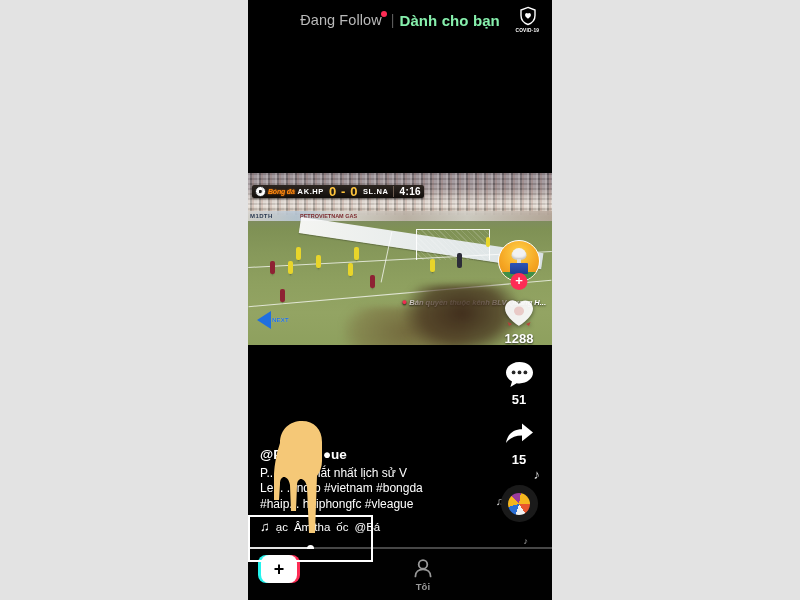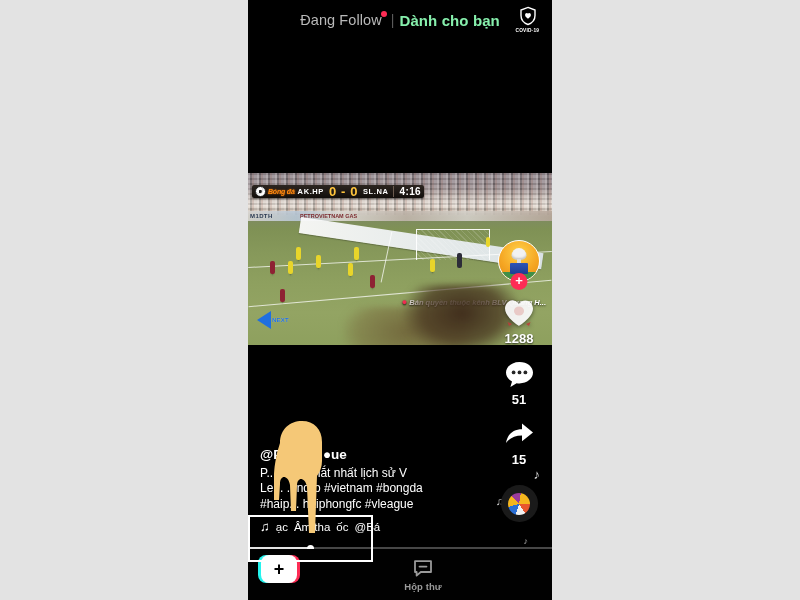--- a/index.html
+++ b/index.html
@@ -725,28 +725,28 @@
     <div class="bottomnav">
 
 
 
       <div class="create-btn">
         <div class="create-cyan"></div>
         <div class="create-pink"></div>
         <div class="create-white">+</div>
       </div>
 
+
       <div class="nav-item nav-dim">
         <svg width="22" height="20" viewBox="0 0 22 20">
-          <path d="M3 3.2 H19 V14 H8.8 L4.6 17.6 L4.6 14 H3 Z" fill="none" stroke="#9a9a9a" stroke-width="1.8" stroke-linejoin="round"></path>
-          <line x1="7.5" y1="8.6" x2="14.5" y2="8.6" stroke="#9a9a9a" stroke-width="1.8" stroke-linecap="round"></line>
+          <circle cx="11" cy="6.4" r="4.3" fill="none" stroke="#9a9a9a" stroke-width="1.8"></circle>
+          <path d="M3.4 18.4 C3.4 13.9 6.8 11.4 11 11.4 C15.2 11.4 18.6 13.9 18.6 18.4" fill="none" stroke="#9a9a9a" stroke-width="1.8" stroke-linecap="round"></path>
         </svg>
-        <span class="nav-label">Hộp thư</span>
-      </div>
-
+        <span class="nav-label">Tôi</span>
+      </div>
     </div>
 
   </div>
 
   <svg class="hand" viewBox="0 0 70 120">
     <path d="M14 28 C14 14 24 6 36 6 C48 6 56 14 56 27 L56 46
              C56 52 54 57 51 61
              L49 118 L43 118 L41 72
              C40 66 37 64 35 64
              C33 64 31 66 31 71

